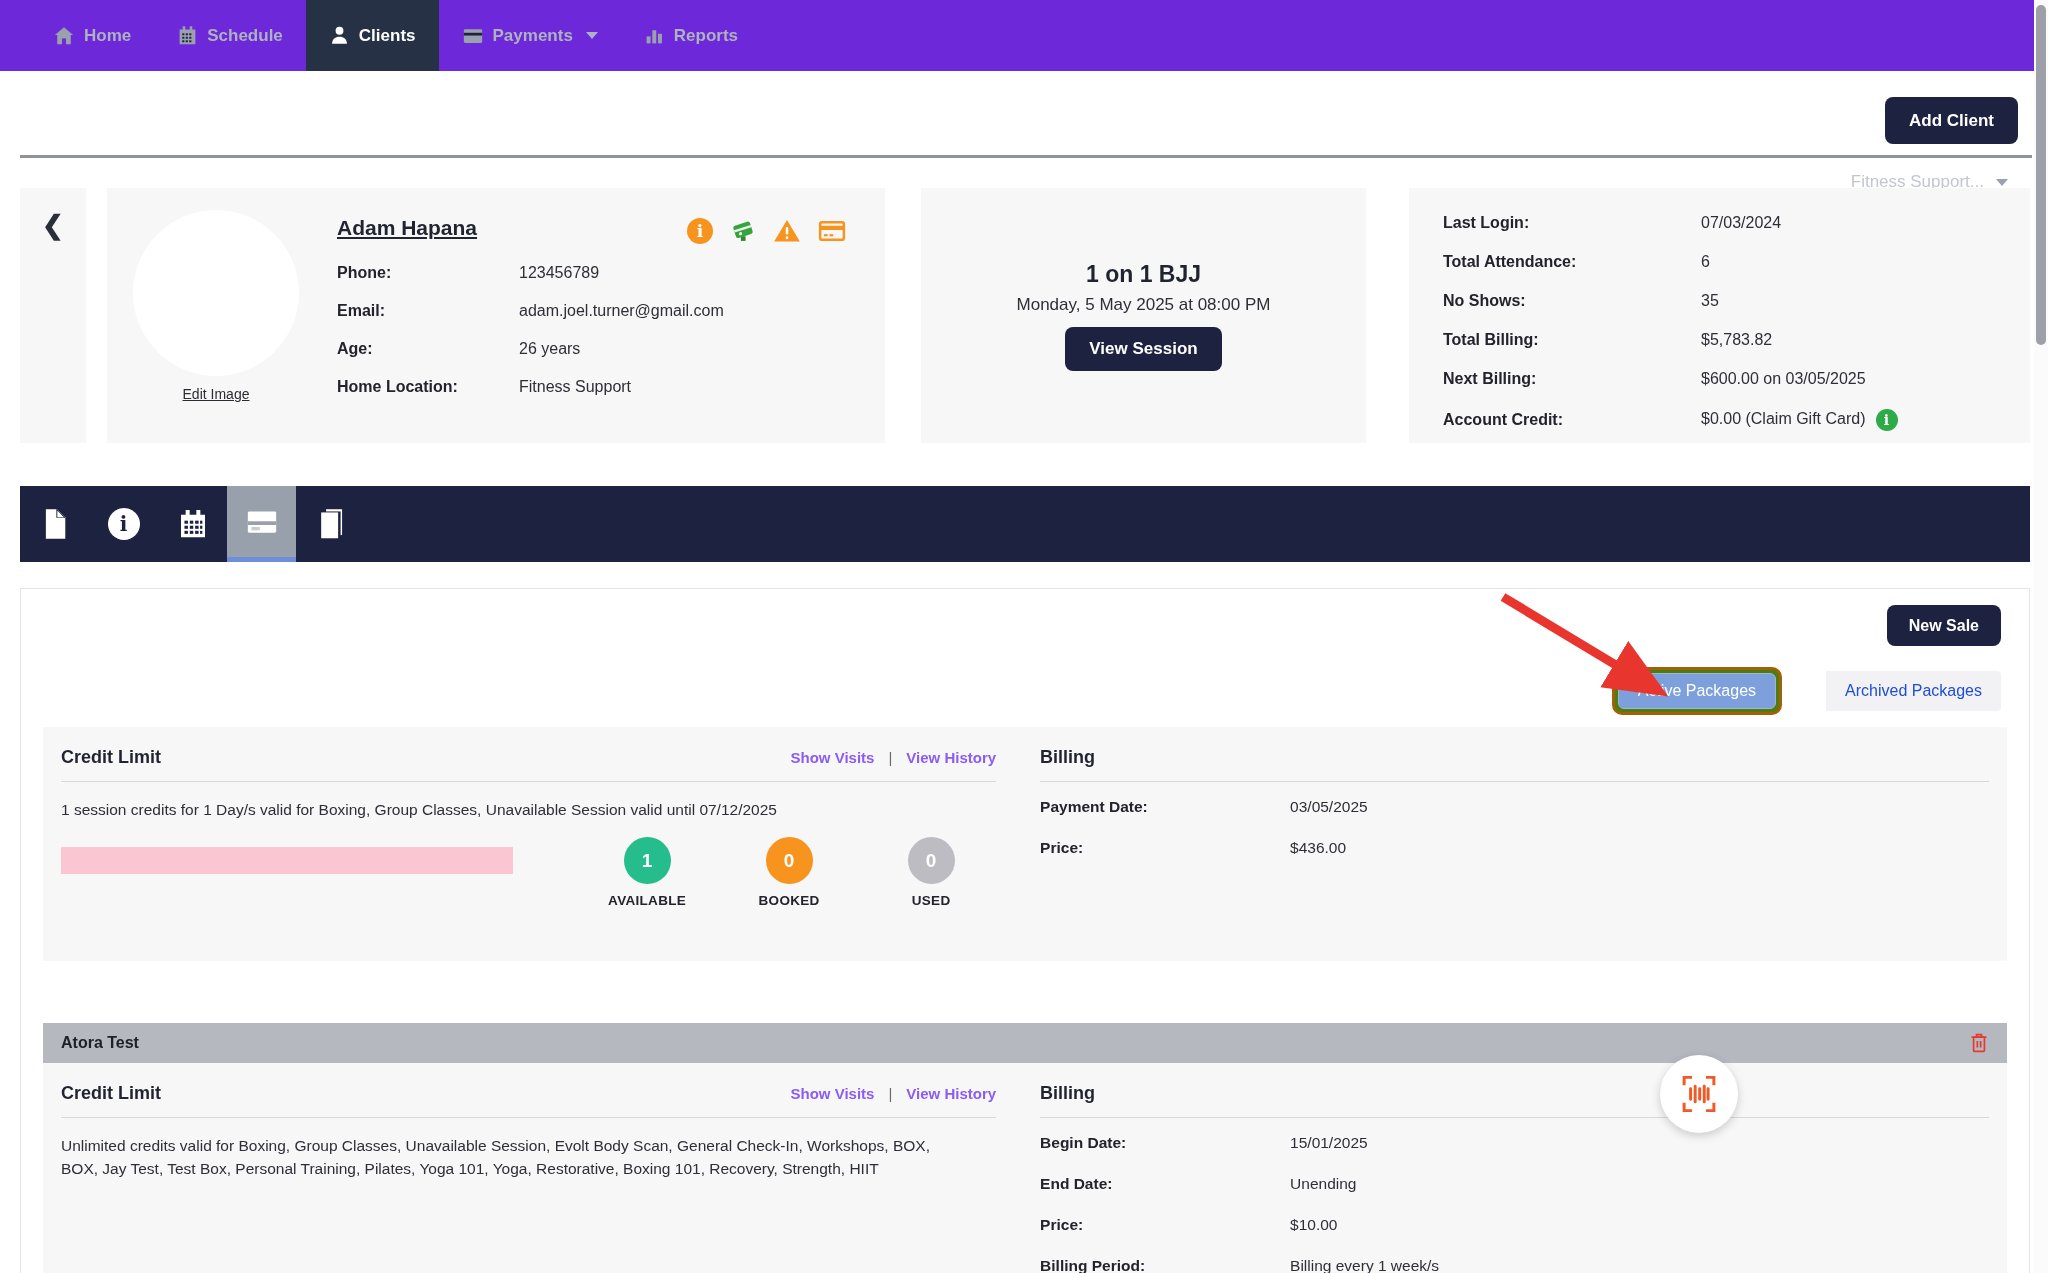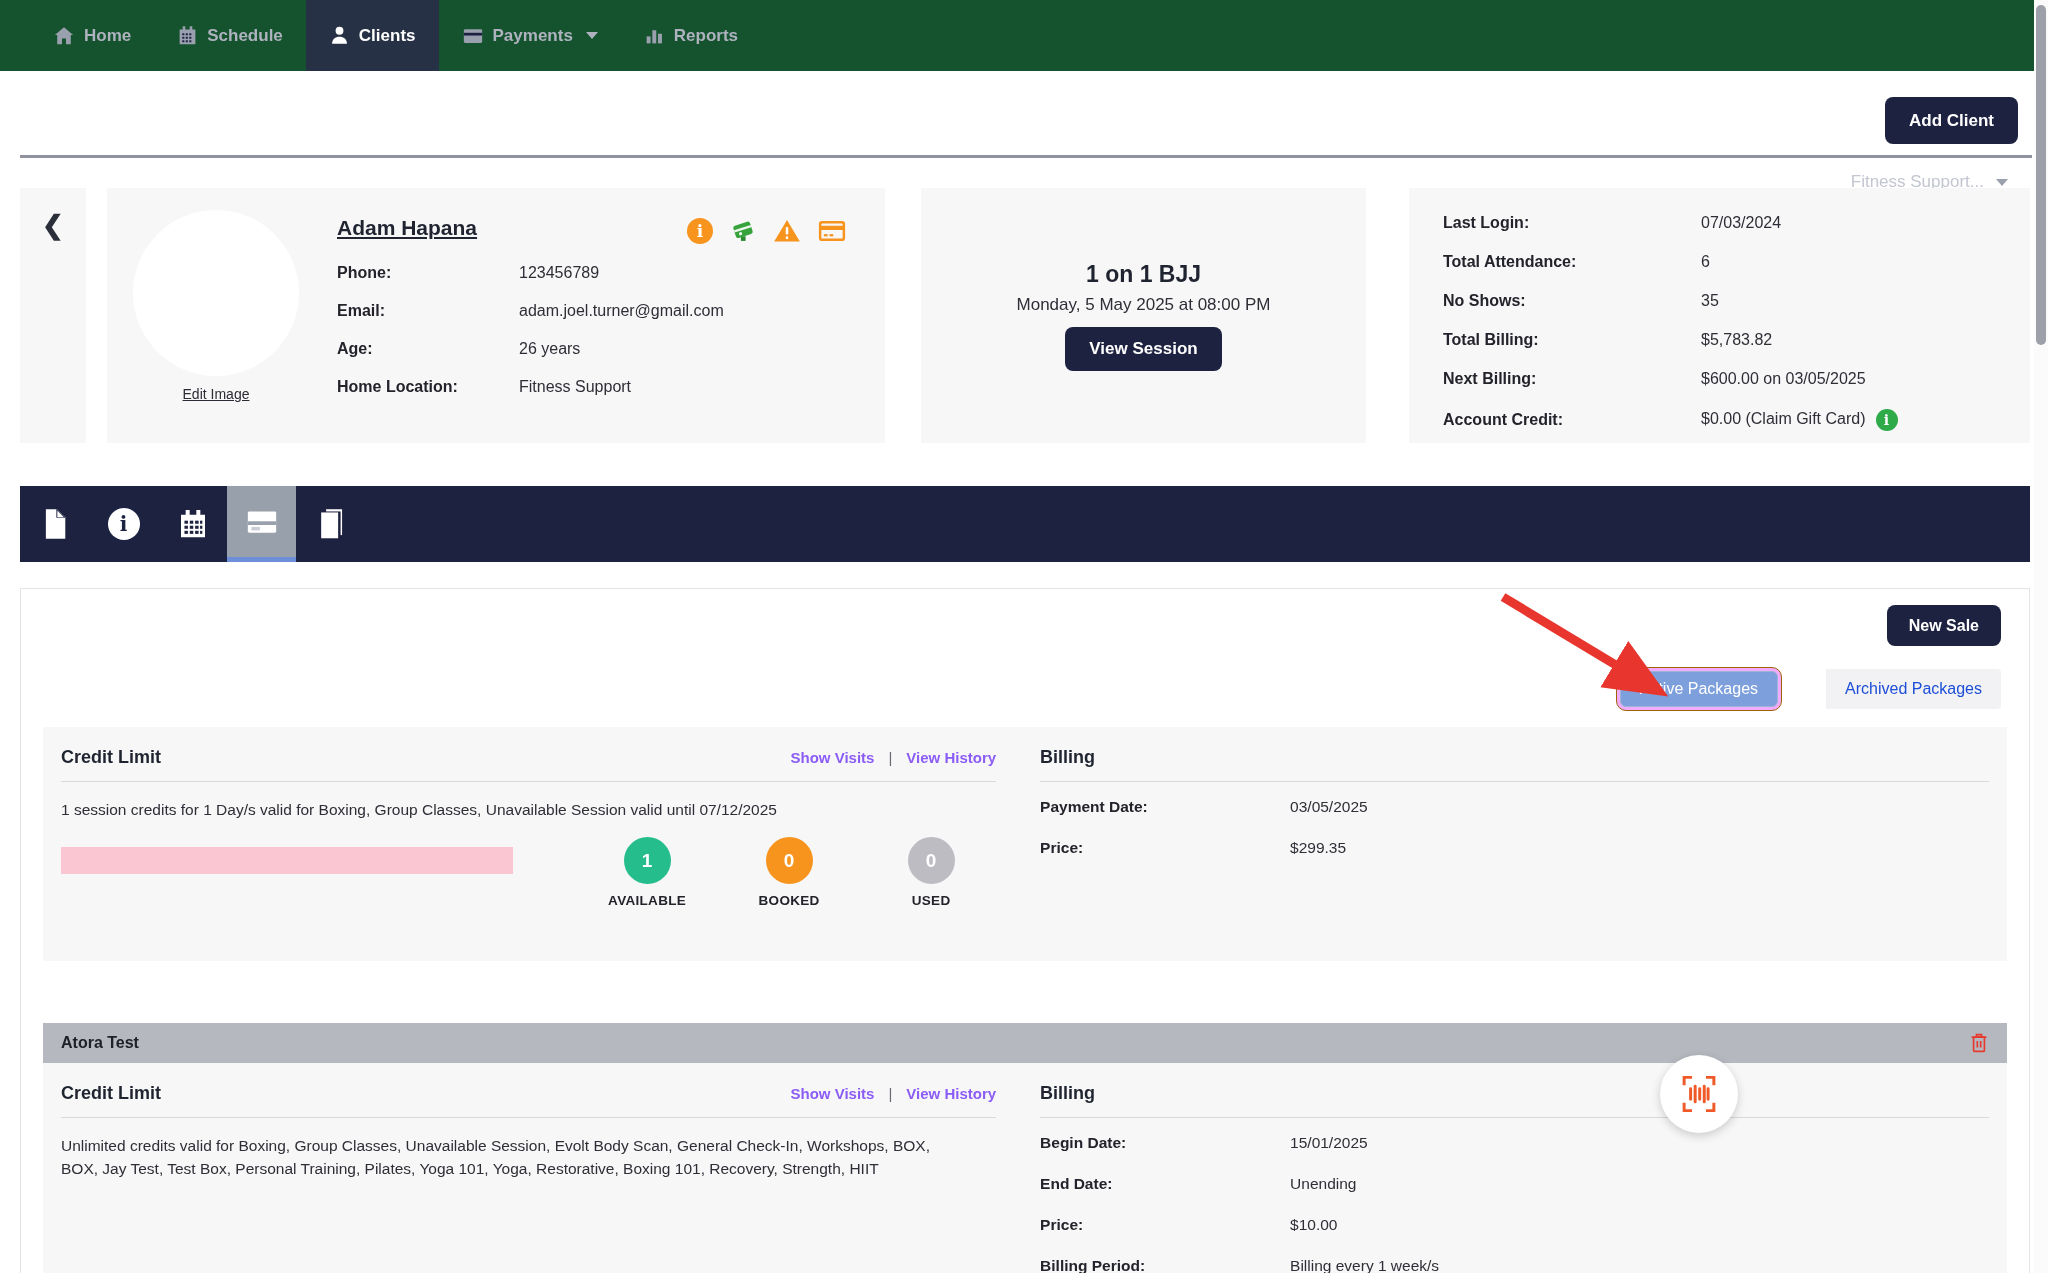--- a/index.html
+++ b/index.html
@@ -4,21 +4,21 @@
 <style>
   * { margin:0; padding:0; box-sizing:border-box; }
   html,body { background:#ffffff; }
   .page {
     position:relative; width:2048px; height:1273px; overflow:hidden;
     background:#ffffff; font-family:"Liberation Sans", sans-serif; color:#27272f;
   }
   
   .topnav {
     position:absolute; top:0; left:0; right:14px; height:71px;
-    background:#14532d; display:flex; align-items:stretch; justify-content:space-between;
+    background:#6d28d9; display:flex; align-items:stretch; justify-content:space-between;
   }
   .nav-left { display:flex; align-items:stretch; padding-left:30px; }
   .nav-item {
     display:flex; align-items:center; gap:9px; padding:0 23px; cursor:pointer;
     color:#aeb2bf; font-size:17px; font-weight:bold;
   }
   .nav-item svg { fill:#9aa0ad; }
   .nav-item.active { background:#263145; color:#ffffff; }
   .nav-item.active svg { fill:#ffffff; }
   .caret { width:0; height:0; border-left:6px solid transparent; border-right:6px solid transparent; border-top:7px solid currentColor; margin-left:4px; }
@@ -72,21 +72,21 @@
   .stats-row .val { color:#2e2e36; }
   
   .tabbar { position:absolute; top:486px; left:20px; right:18px; height:76px; background:#1d2240; display:flex; }
   .tab { width:69px; display:flex; align-items:center; justify-content:center; cursor:pointer; }
   .tab.active { background:#98a0ab; border-bottom:5px solid #6d8ed8; }
   .tab-info-circle { width:32px; height:32px; background:#fff; color:#1d2240; font-size:20px; }
   
   .main-panel { position:absolute; top:588px; left:20px; right:18px; bottom:0; background:#ffffff; border:1px solid #e4e4e8; border-bottom:none; }
   .newsale-btn { position:absolute; top:16px; right:28px; height:41px; padding:0 22px; font-size:16px; }
   .toggle-row { position:absolute; top:78px; right:28px; display:flex; align-items:center; }
-  .annotation-box { border:1px solid #a16207; border-radius:10px; padding:3px; background:#f0abfc; }
+  .annotation-box { border:3px solid #a16207; border-radius:10px; padding:3px; background:#4d7c0f; }
   .toggle-btn { font-family:"Liberation Sans", sans-serif; font-size:16px; cursor:pointer; border:none; }
   .toggle-active { background:#7d9fdb; color:#ffffff; border:1px solid #9eb4d8; border-radius:6px; height:36px; padding:0 19px; }
   .toggle-archived { background:#f2f2f4; color:#1d4ed8; height:40px; padding:0 19px; border-radius:0 4px 4px 0;margin-left:44px; }
   .arrow-svg { position:absolute; top:0; left:1440px; pointer-events:none; }
   
   .package { position:absolute; left:22px; right:22px; }
   .pkg1 { top:138px; height:274px; }
   .pkg2 { top:434px; bottom:0; }
   .pkg-header { height:40px; background:#b5b8bf; display:flex; align-items:center; justify-content:space-between; padding:0 18px; }
   .pkg-title { font-size:16px; font-weight:bold; color:#202027; }
@@ -390,21 +390,21 @@
           <div class="sec-head-row">
               <span class="sec-title">Billing</span>
             </div>
           <hr class="sec-hr">
           <div class="billing-row">
             <span class="lbl">Payment Date:</span>
             <span class="val">03/05/2025</span>
           </div>
           <div class="billing-row">
             <span class="lbl">Price:</span>
-            <span class="val">$299.35</span>
+            <span class="val">$436.00</span>
           </div>
         </div>
       </div>
     </div>
 
     <div class="package pkg2">
       <div class="pkg-header">
         <span class="pkg-title">Atora Test</span>
         <button class="trash-btn">
           <svg width="20" height="22" viewBox="0 0 24 26" fill="none" stroke="#e8392e" stroke-width="2">

